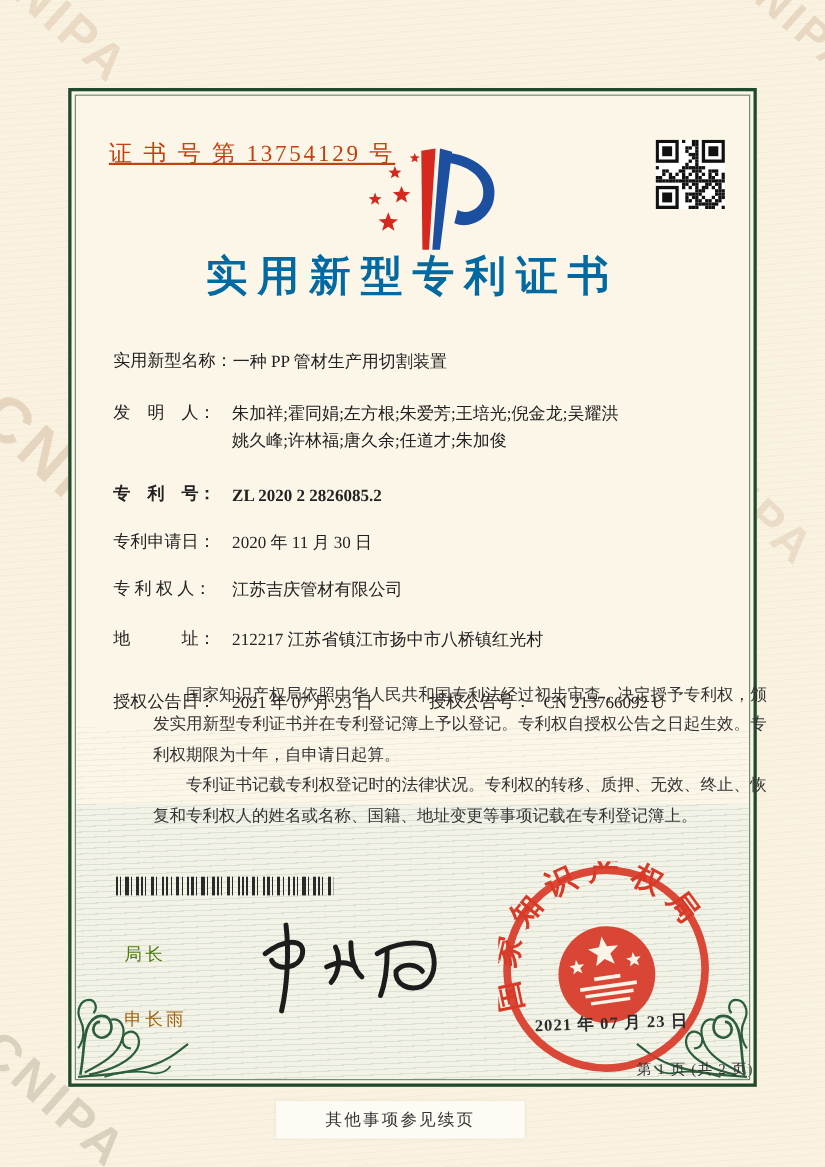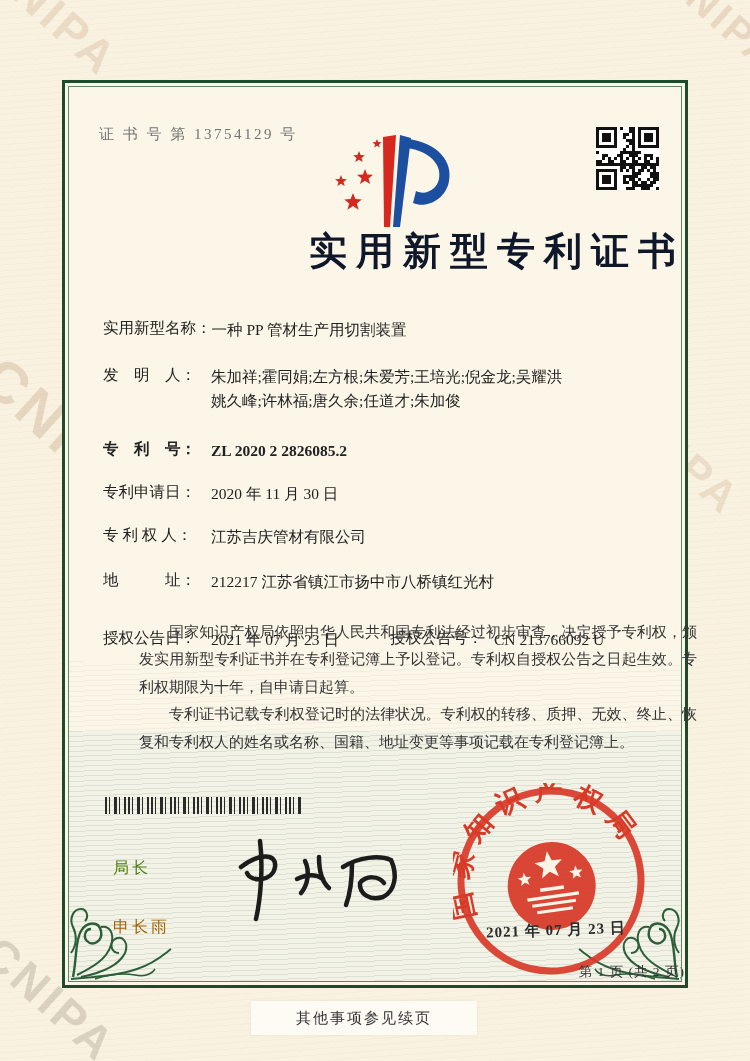--- a/index.html
+++ b/index.html
@@ -49,29 +49,29 @@
     position:absolute; left:4px; right:4px; bottom:254px; height:70px;
     background:
       repeating-linear-gradient(178deg, rgba(104,138,106,.08) 0 1px, rgba(0,0,0,0) 1px 5px);
   }
   .flourish { position:absolute; bottom:2px; width:110px; height:86px; color:#2c5e3a; }
   .flourish.fl-left  { left:2px; }
   .flourish.fl-right { right:2px; transform:scaleX(-1); }
 
   
   .cert-no {
-    position:absolute; left:34px; top:42px; font-size:15px;
-    letter-spacing:2.5px; color:#737373;
+    position:absolute; left:34px; top:42px; font-size:21px;
+    letter-spacing:2.5px; color:#c2410c;text-decoration:underline;
   }
   .qr { position:absolute; right:26px; top:44px; width:63px; height:63px; }
   .qr svg { display:block; }
   .logo { position:absolute; left:238px; top:50px; width:150px; height:96px; }
   .title {
-    position:absolute; left:0; right:0; top:143px; text-align:right;
-    font-size:38px; font-weight:bold; letter-spacing:9px; color:#0f172a;
+    position:absolute; left:0; right:0; top:143px; text-align:center;
+    font-size:38px; font-weight:bold; letter-spacing:9px; color:#0369a1;
   }
 
   
   .fields { position:absolute; left:38px; top:230px; width:556px; font-size:15.5px; color:#222; }
   .frow { position:absolute; left:0; right:0; display:flex; align-items:flex-start; }
   .frow .lab { flex:0 0 108px; white-space:nowrap; }
   .frow .val { flex:1; line-height:1.55; white-space:pre-line; }
   .r-name      { top:5px;   }
   .r-inventors { top:52px;  }
   .r-patno     { top:126px;font-weight:bold; }

